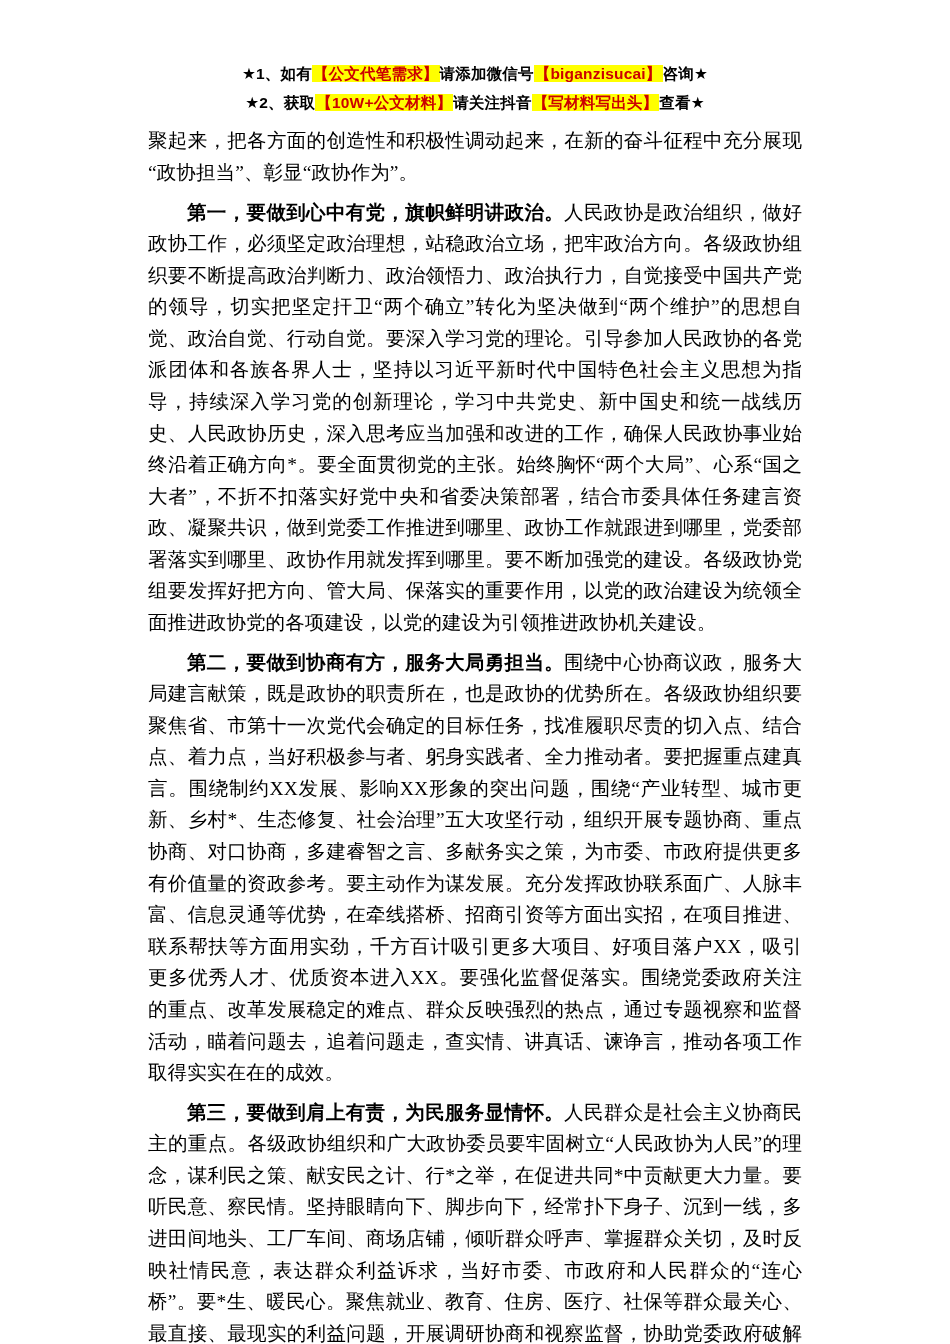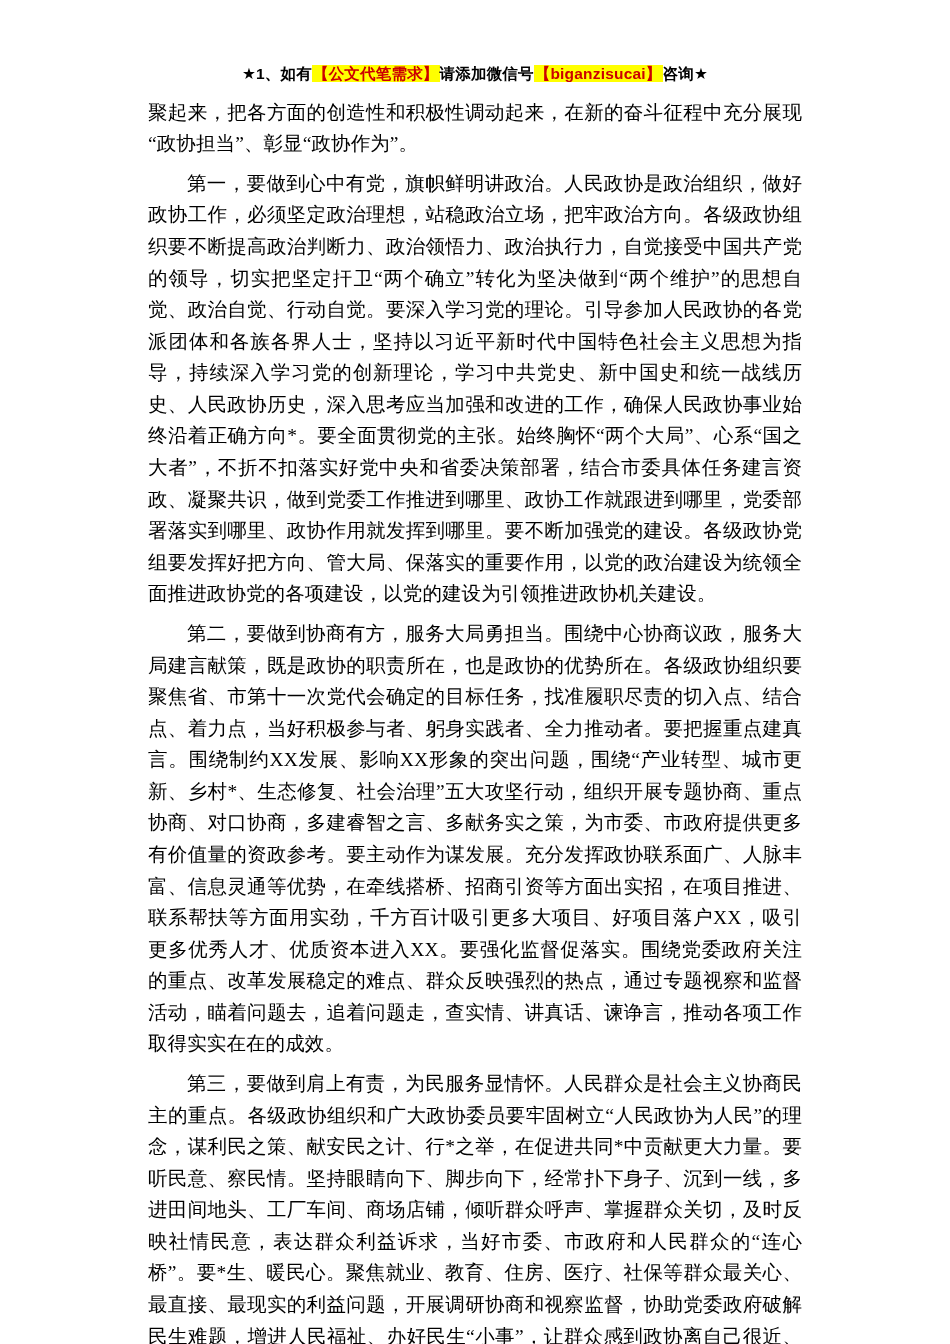--- a/index.html
+++ b/index.html
@@ -48,30 +48,31 @@
     text-justify: inter-ideograph;
     letter-spacing: 0.1px;
   }
   .body-text p + p {
     margin-top: 2px;
   }
   .indent {
     text-indent: 2em;
   }
   .lead {
-    font-weight: normal;
+    font-weight: bold;
   }
 </style>
 </head>
 <body>
 
 <div class="page">
 
   <div class="banner banner-top">
     <div id="bt1"><span class="plain">★1、如有</span><span class="hl">【公文代笔需求】</span><span class="plain">请添加微信号</span><span class="hl">【biganzisucai】</span><span class="plain">咨询★</span></div>
+    <div id="bt2"><span class="plain">★2、获取</span><span class="hl">【10W+公文材料】</span><span class="plain">请关注抖音</span><span class="hl">【写材料写出头】</span><span class="plain">查看★</span></div>
   </div>
 
   <div class="body-text" id="body-text">
       <p><span>聚起来，把各方面的创造性和积极性调动起来，在新的奋斗征程中充分展现“政协担当”、彰显“政协作为”。</span></p>
       <p class="indent"><span class="lead">第一，要做到心中有党，旗帜鲜明讲政治。</span><span>人民政协是政治组织，做好政协工作，必须坚定政治理想，站稳政治立场，把牢政治方向。各级政协组织要不断提高政治判断力、政治领悟力、政治执行力，自觉接受中国共产党的领导，切实把坚定扞卫“两个确立”转化为坚决做到“两个维护”的思想自觉、政治自觉、行动自觉。要深入学习党的理论。引导参加人民政协的各党派团体和各族各界人士，坚持以习近平新时代中国特色社会主义思想为指导，持续深入学习党的创新理论，学习中共党史、新中国史和统一战线历史、人民政协历史，深入思考应当加强和改进的工作，确保人民政协事业始终沿着正确方向*。要全面贯彻党的主张。始终胸怀“两个大局”、心系“国之大者”，不折不扣落实好党中央和省委决策部署，结合市委具体任务建言资政、凝聚共识，做到党委工作推进到哪里、政协工作就跟进到哪里，党委部署落实到哪里、政协作用就发挥到哪里。要不断加强党的建设。各级政协党组要发挥好把方向、管大局、保落实的重要作用，以党的政治建设为统领全面推进政协党的各项建设，以党的建设为引领推进政协机关建设。</span></p>
       <p class="indent"><span class="lead">第二，要做到协商有方，服务大局勇担当。</span><span>围绕中心协商议政，服务大局建言献策，既是政协的职责所在，也是政协的优势所在。各级政协组织要聚焦省、市第十一次党代会确定的目标任务，找准履职尽责的切入点、结合点、着力点，当好积极参与者、躬身实践者、全力推动者。要把握重点建真言。围绕制约XX发展、影响XX形象的突出问题，围绕“产业转型、城市更新、乡村*、生态修复、社会治理”五大攻坚行动，组织开展专题协商、重点协商、对口协商，多建睿智之言、多献务实之策，为市委、市政府提供更多有价值量的资政参考。要主动作为谋发展。充分发挥政协联系面广、人脉丰富、信息灵通等优势，在牵线搭桥、招商引资等方面出实招，在项目推进、联系帮扶等方面用实劲，千方百计吸引更多大项目、好项目落户XX，吸引更多优秀人才、优质资本进入XX。要强化监督促落实。围绕党委政府关注的重点、改革发展稳定的难点、群众反映强烈的热点，通过专题视察和监督活动，瞄着问题去，追着问题走，查实情、讲真话、谏诤言，推动各项工作取得实实在在的成效。</span></p>
       <p class="indent"><span class="lead">第三，要做到肩上有责，为民服务显情怀。</span><span>人民群众是社会主义协商民主的重点。各级政协组织和广大政协委员要牢固树立“人民政协为人民”的理念，谋利民之策、献安民之计、行*之举，在促进共同*中贡献更大力量。要听民意、察民情。坚持眼睛向下、脚步向下，经常扑下身子、沉到一线，多进田间地头、工厂车间、商场店铺，倾听群众呼声、掌握群众关切，及时反映社情民意，表达群众利益诉求，当好市委、市政府和人民群众的“连心桥”。要*生、暖民心。聚焦就业、教育、住房、医疗、社保等群众最关心、最直接、最现实的利益问题，开展调研协商和视察监督，协助党委政府破解民生难题，增进人民福祉、办好民生“小事”，让群众感到政协离自己很近、委员就在身边。要解民惑、排民忧。推广“委员工作室”经验做法，鼓励和支持广大政协委员深入界别群众，围绕群众思想认识困惑点、利益关系交织点、社会矛盾易发点，多做解疑释惑、协调关系的工作，多做理顺情绪、化解矛盾的工作，传播好声音、凝聚正能量，当好社会矛盾的缓冲器、社会和谐的守护者。</span></p>
     </div>
 
 </div>

